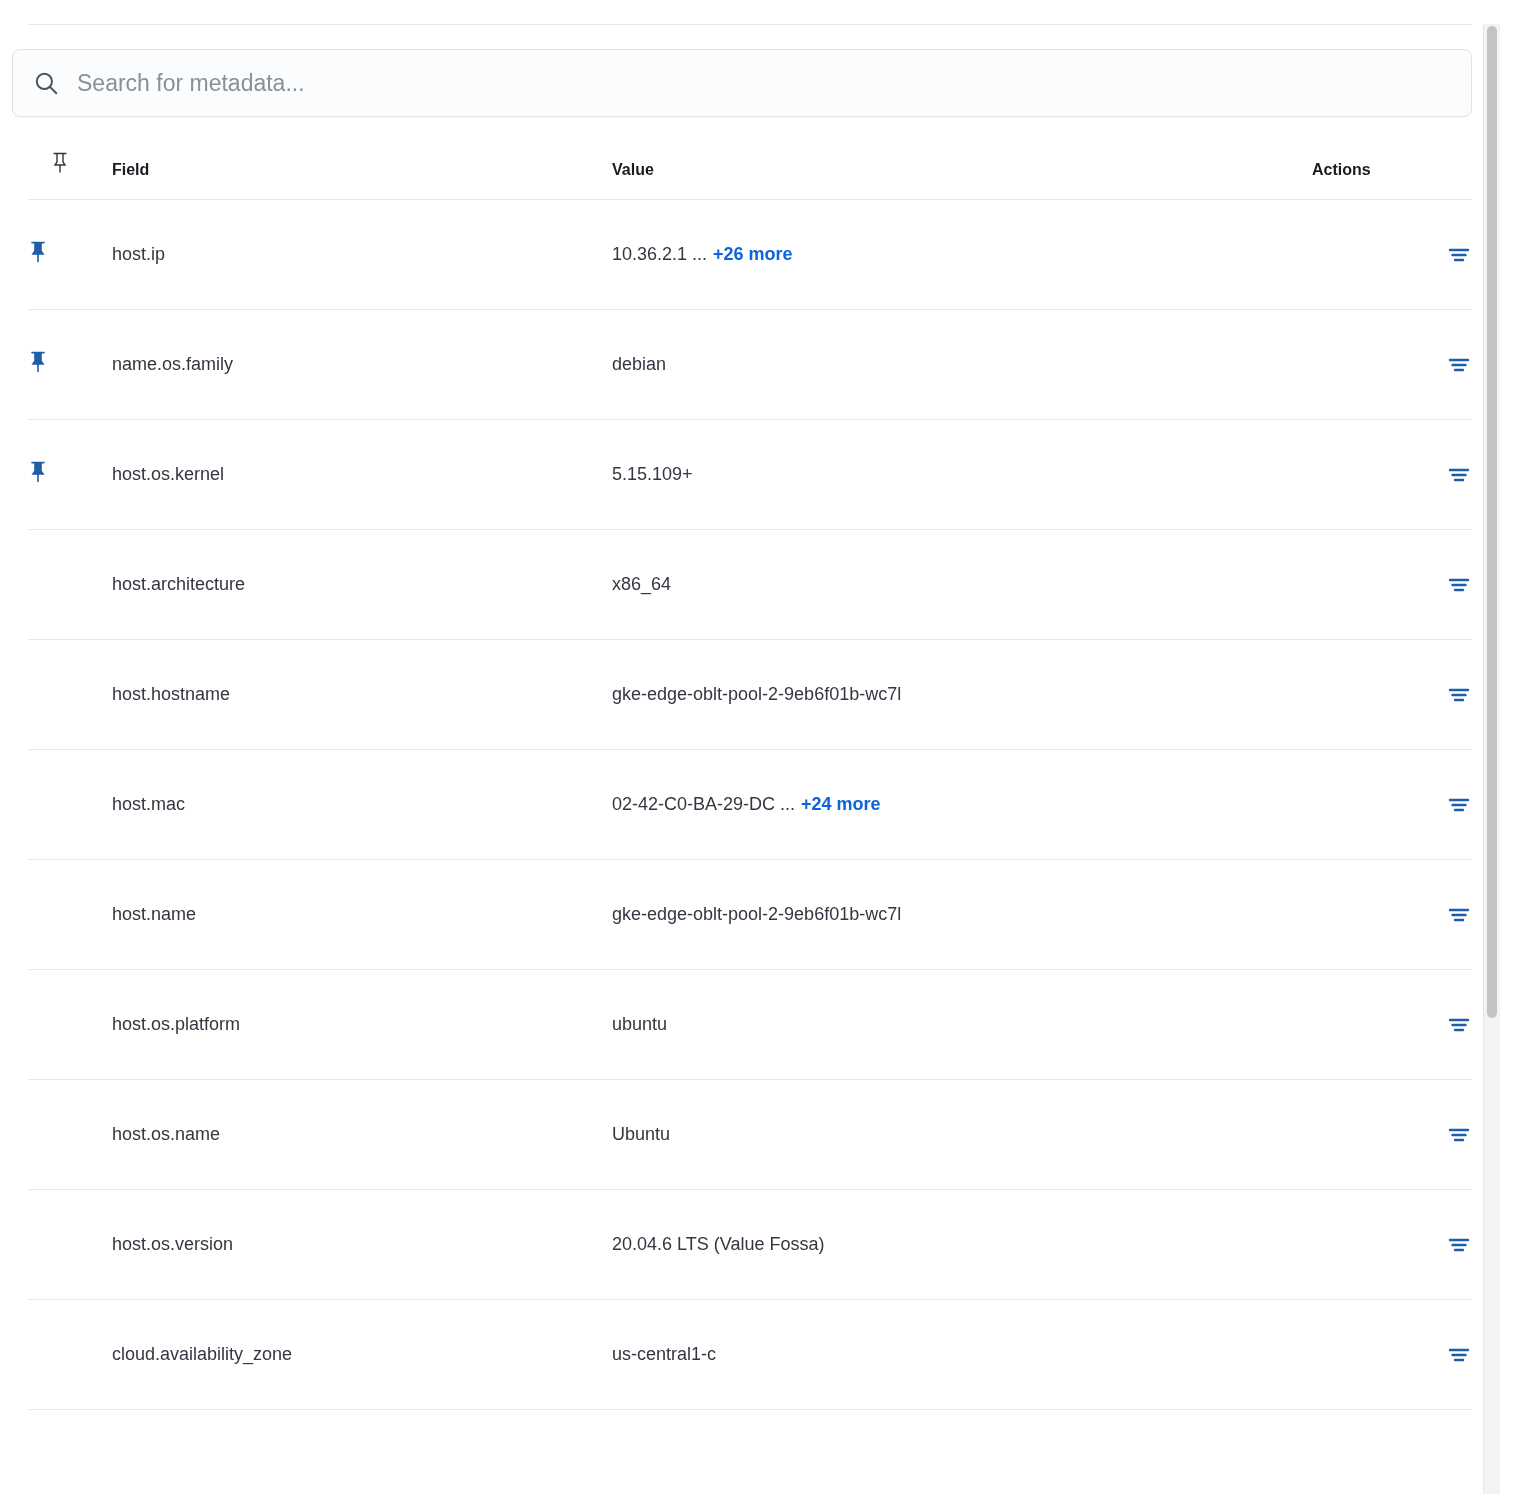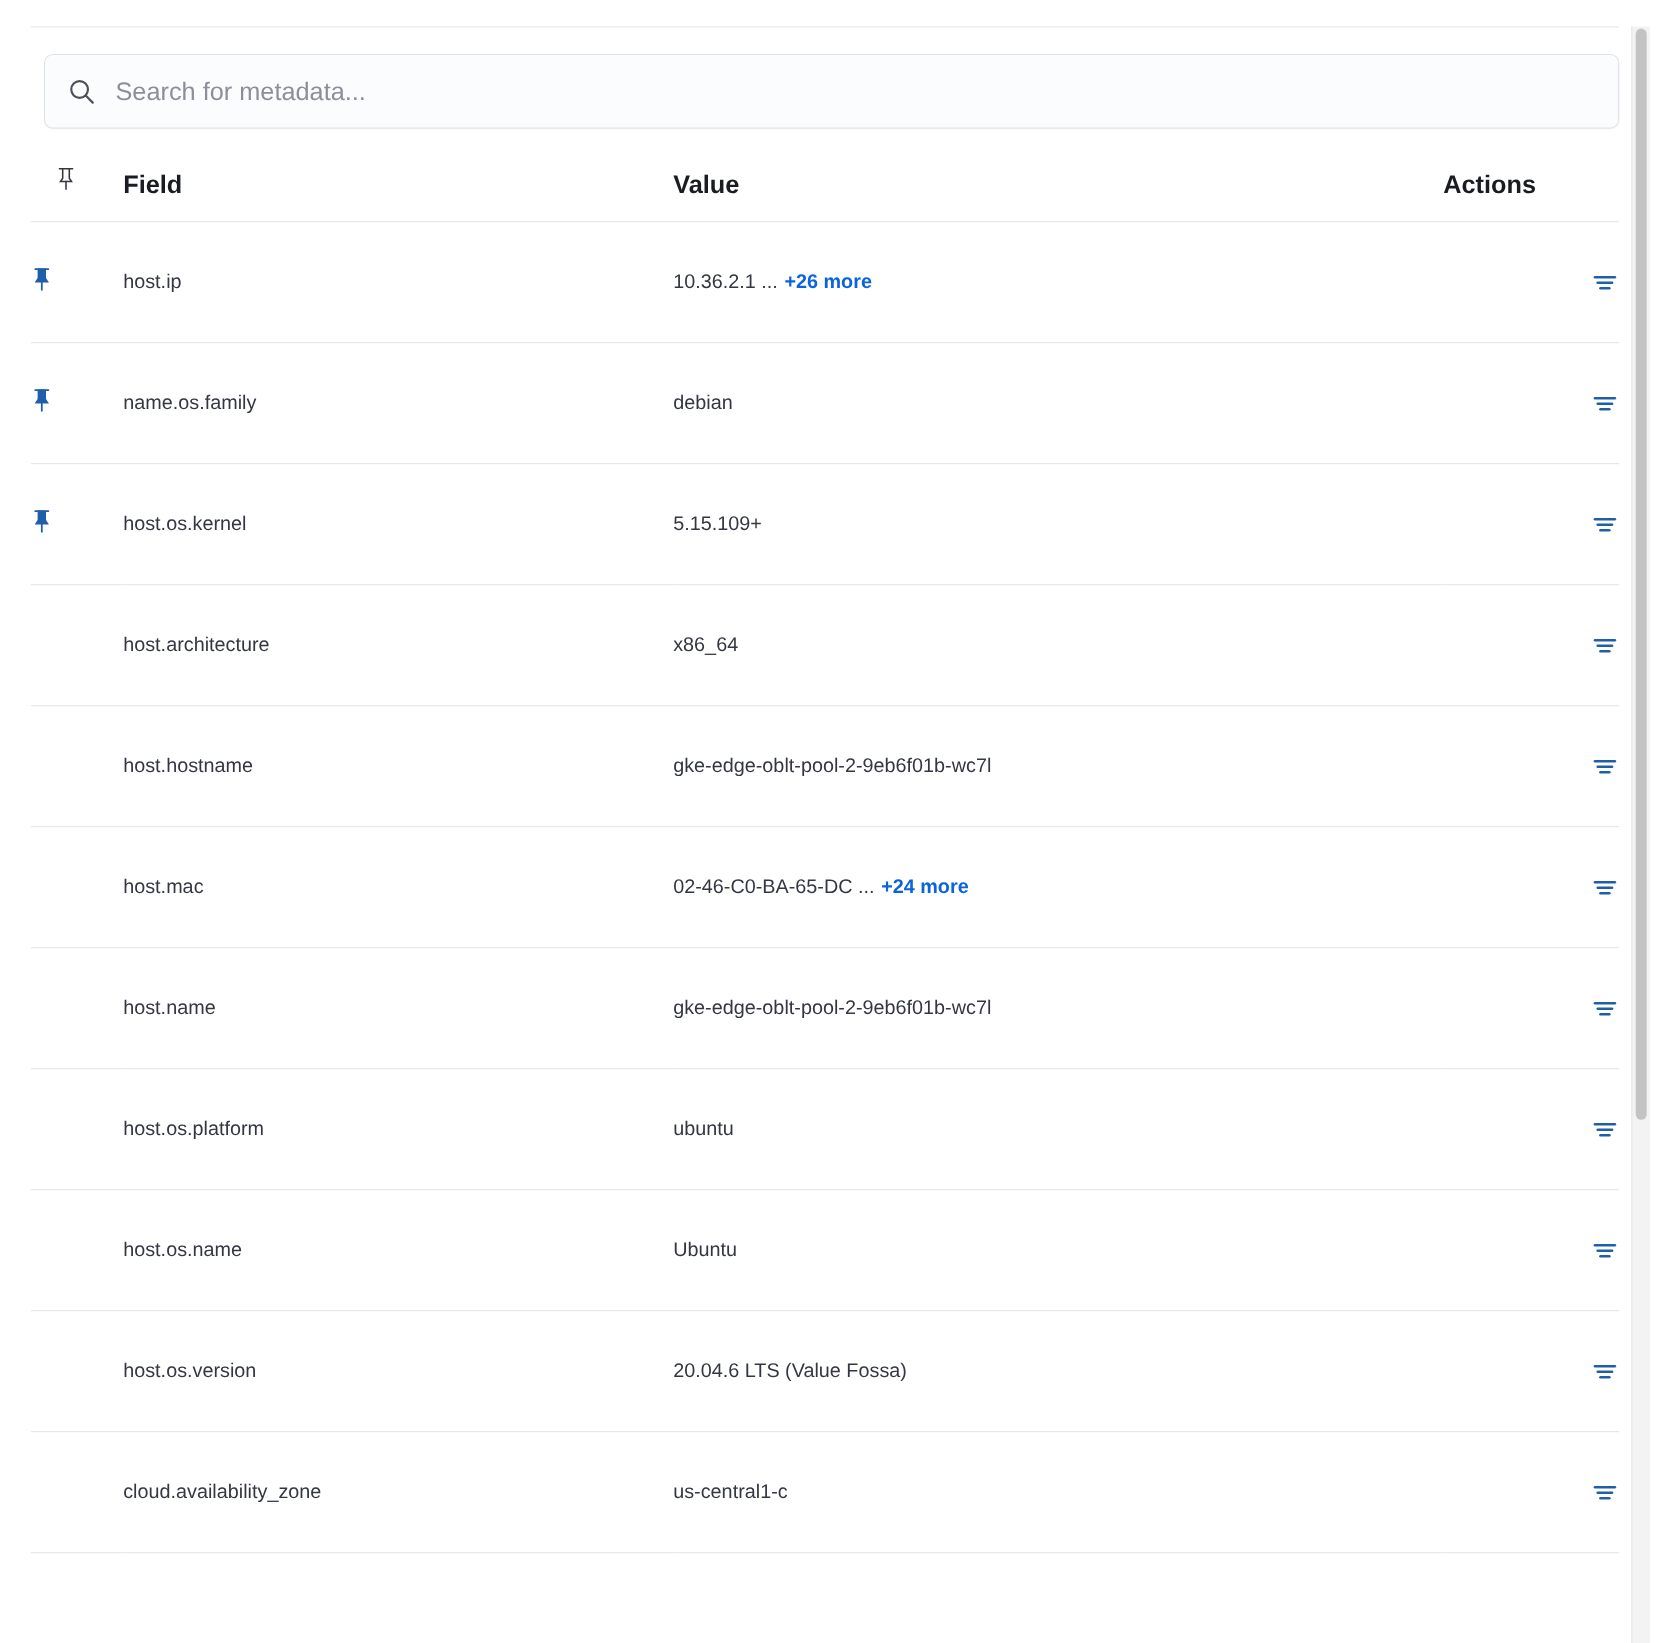--- a/index.html
+++ b/index.html
@@ -50,21 +50,21 @@
   }
 
   .divider {
     height: 1px;
     background: #e3e6eb;
     margin: 24px 28px 0 28px;
   }
 
   
   .search-wrap {
-    margin: 24px 28px 0 40px;
+    margin: 24px 28px 0 12px;
     height: 68px;
     border: 1px solid #dfe2e8;
     border-radius: 8px;
     background: #fbfcfd;
     display: flex;
     align-items: center;
     padding: 0 20px;
     box-sizing: border-box;
     box-shadow: 0 1px 1px rgba(0,0,0,0.02);
   }
@@ -91,21 +91,21 @@
 
   
   table.meta-table {
     margin: 34px 28px 0 28px;
     width: calc(100% - 56px);
     border-collapse: collapse;
     table-layout: fixed;
   }
   table.meta-table th {
     text-align: left;
-    font-size: 23px;
+    font-size: 16px;
     font-weight: bold;
     color: #1a1c21;
     padding: 0 0 20px 0;
     border-bottom: 1px solid #e3e6eb;
     vertical-align: bottom;
   }
   th.col-pin { width: 84px; }
   th.col-field { width: 500px; }
   th.col-value { width: auto; }
   th.col-actions { width: 160px; text-align: right; padding-right: 18px; margin-left: 20px; }
@@ -273,21 +273,21 @@
                 <line x1="9" y1="18" x2="17" y2="18"></line>
               </svg></span></td>
         </tr>
         <tr>
           <td class="cell-pin"><span class="pin-icon hidden"><svg viewBox="0 0 20 24" width="20" height="24" fill="#1f5ea8" stroke="#1f5ea8" stroke-width="1.6">
                 <line x1="4" y1="2.6" x2="16" y2="2.6" stroke-linecap="round"></line>
                 <path d="M7 3 L7 11 L5 14 L15 14 L13 11 L13 3 Z"></path>
                 <line x1="10" y1="14" x2="10" y2="21.5" stroke-linecap="round"></line>
               </svg></span></td>
           <td class="cell-field">host.mac</td>
-          <td class="cell-value"><span>02-46-C0-BA-65-DC ...</span><span class="more-link">+24 more</span></td>
+          <td class="cell-value"><span>02-42-C0-BA-29-DC ...</span><span class="more-link">+24 more</span></td>
           <td class="cell-actions"><span class="filter-icon"><svg viewBox="0 0 26 26" width="26" height="26" stroke="#1f5ea8" stroke-width="2.4" stroke-linecap="round">
                 <line x1="4" y1="8" x2="22" y2="8"></line>
                 <line x1="6.5" y1="13" x2="19.5" y2="13"></line>
                 <line x1="9" y1="18" x2="17" y2="18"></line>
               </svg></span></td>
         </tr>
         <tr>
           <td class="cell-pin"><span class="pin-icon hidden"><svg viewBox="0 0 20 24" width="20" height="24" fill="#1f5ea8" stroke="#1f5ea8" stroke-width="1.6">
                 <line x1="4" y1="2.6" x2="16" y2="2.6" stroke-linecap="round"></line>
                 <path d="M7 3 L7 11 L5 14 L15 14 L13 11 L13 3 Z"></path>

